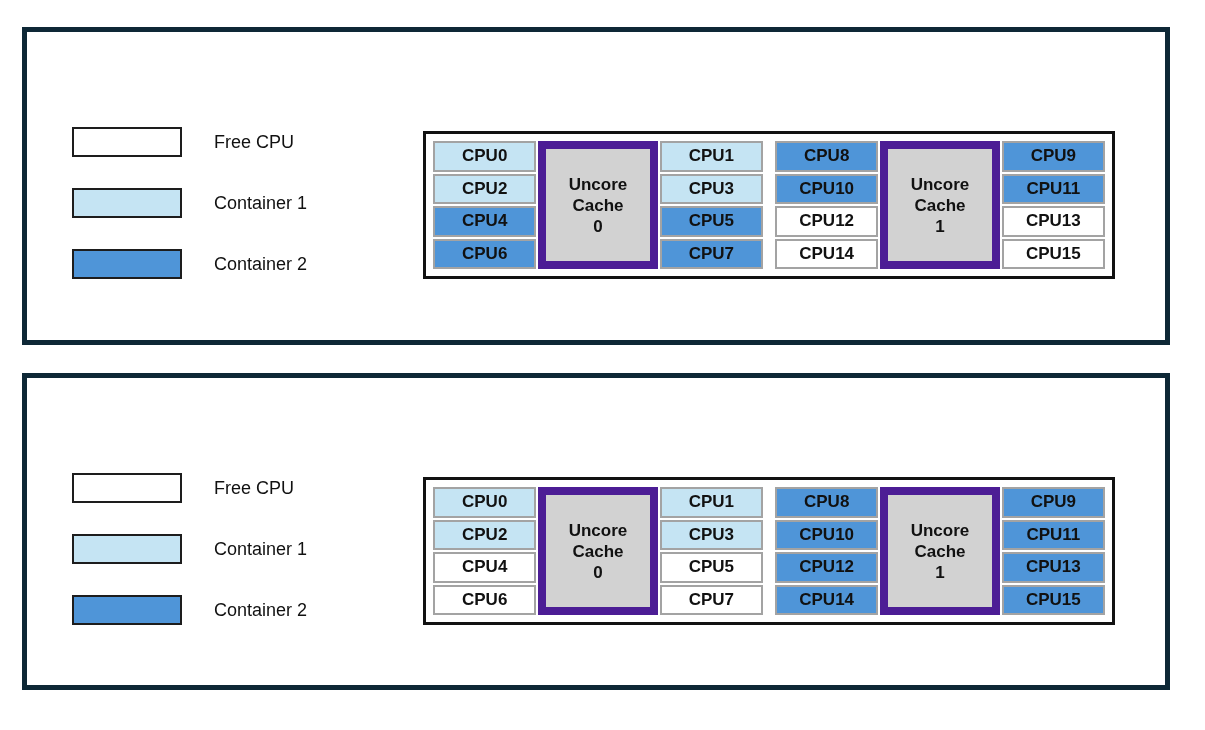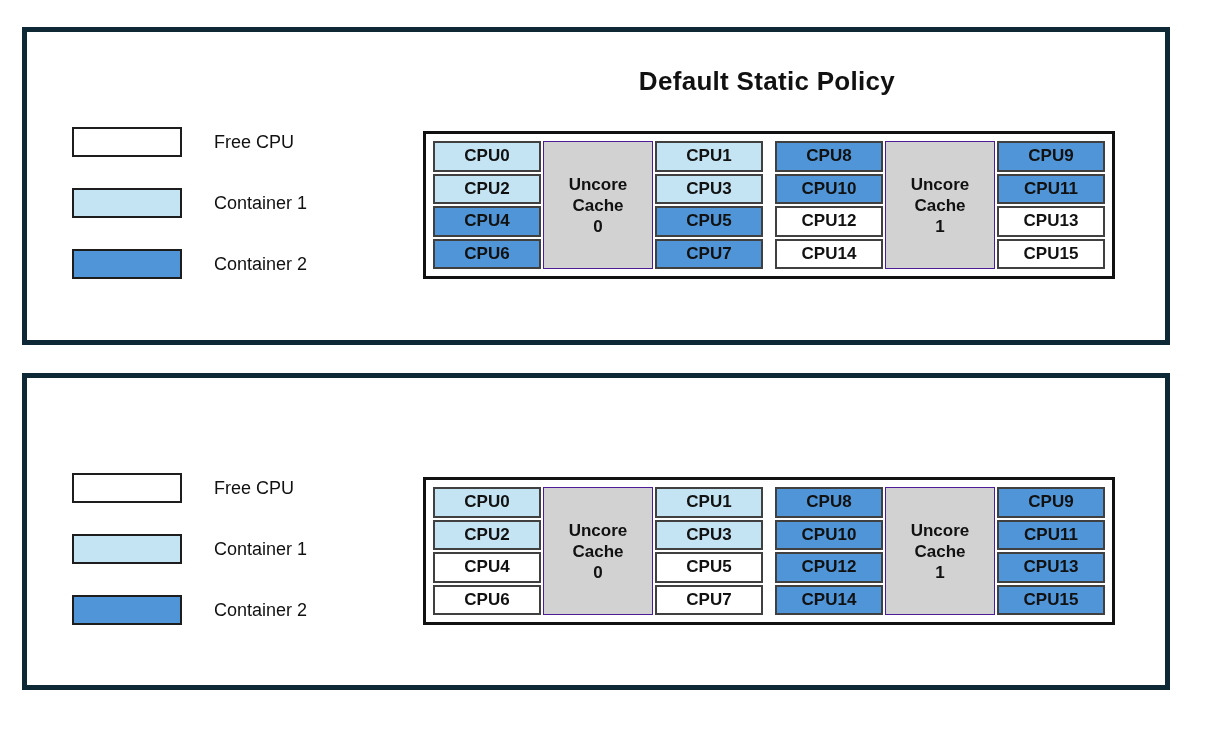--- a/index.html
+++ b/index.html
@@ -43,45 +43,44 @@
     border: 3px solid #111;
     background: #ffffff;
     display: flex;
     gap: 12px;
     padding: 7px;
   }
   .group { flex: 1; display: flex; gap: 2px; }
   .cpu-col { flex: 1; display: flex; flex-direction: column; gap: 2px; }
   .cpu-cell {
     flex: 1;
-    border: 2px solid #404040;
+    border: 2px solid #a3a3a3;
     background: #fff;
     display: flex;
     align-items: center;
     justify-content: center;
     font-size: 17px;
     font-weight: bold;
   }
   .cache-box {
     flex: 1;
-    border: 1px solid #4c1d95;
+    border: 8px solid #4c1d95;
     display: flex;
     flex-direction: column;
     align-items: center;
     justify-content: center;
     font-size: 17px;
     font-weight: bold;
     line-height: 21px;
   }
 </style>
 </head>
 <body>
 
 <div class="panel" id="panel-0">
-  <div class="panel-title">Default Static Policy</div>
 
   <div class="legend">
     <div class="legend-row">
       <div class="swatch" style="background: rgb(255, 255, 255);"></div>
       <div class="legend-label">Free CPU</div>
     </div>
     <div class="legend-row">
       <div class="swatch" style="background: rgb(197, 228, 243);"></div>
       <div class="legend-label">Container 1</div>
     </div>

